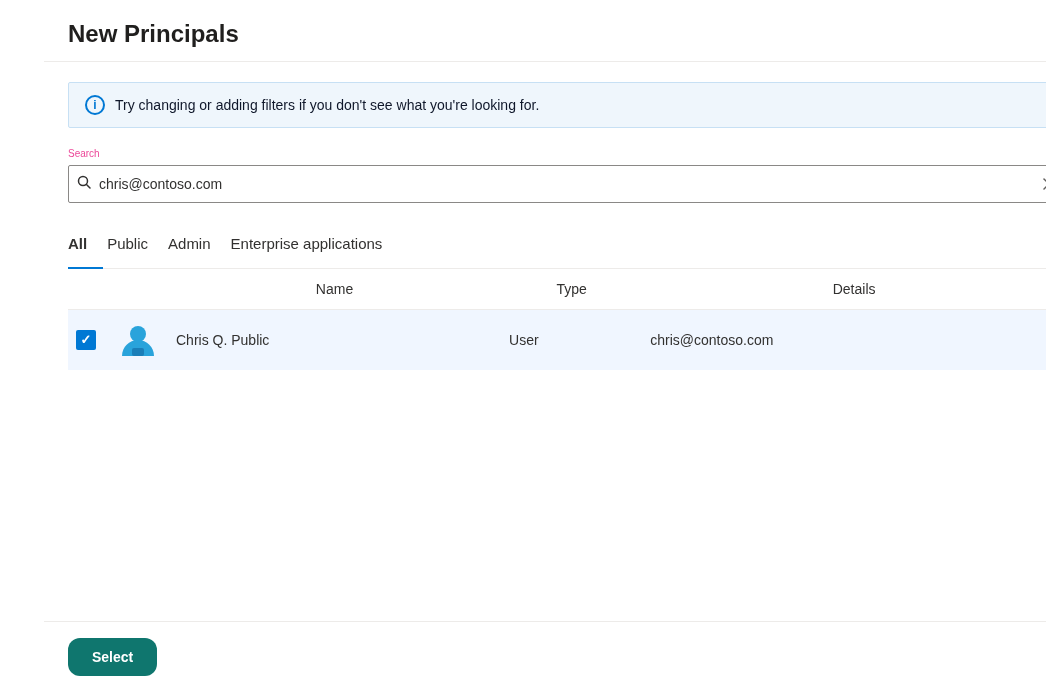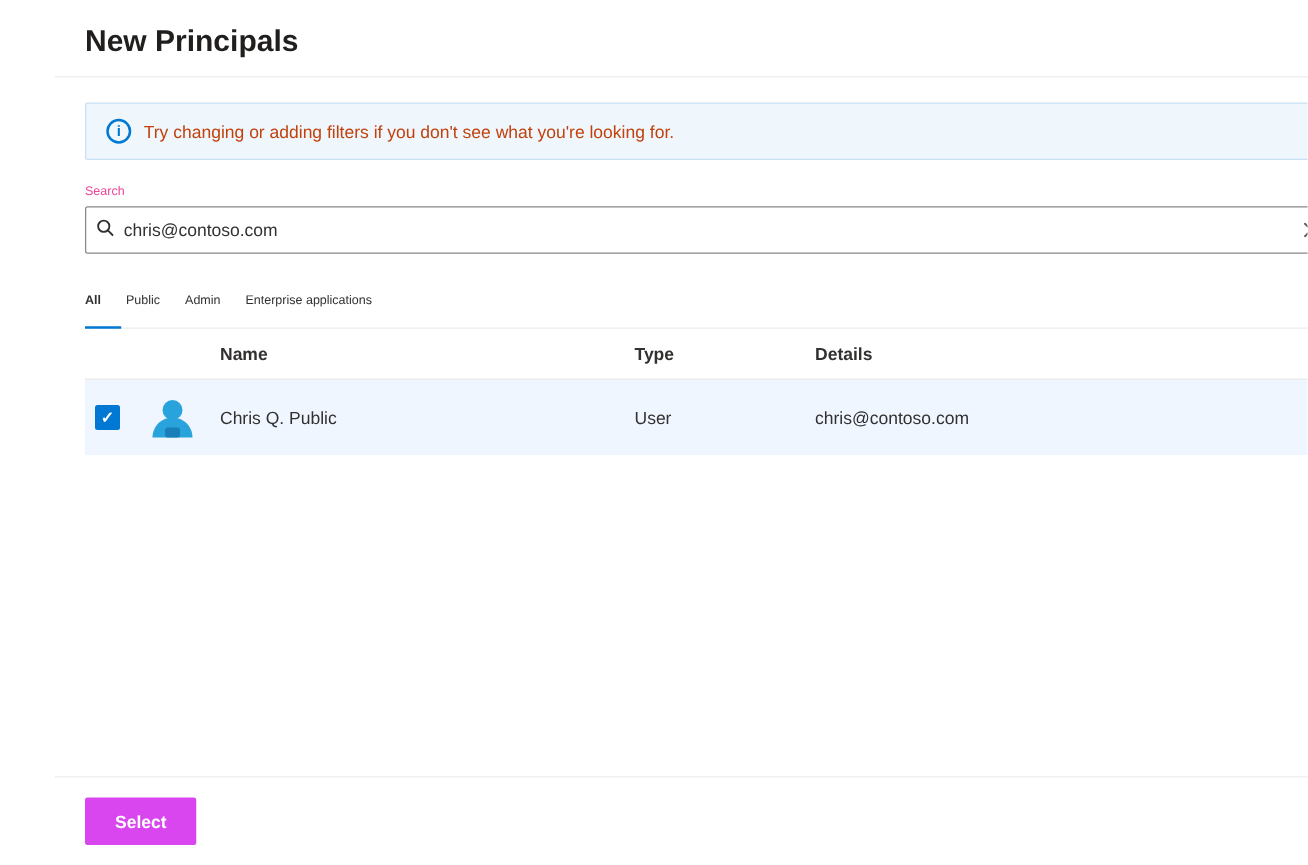--- a/index.html
+++ b/index.html
@@ -78,21 +78,21 @@
       border: 2px solid #0078d4;
       display: flex;
       align-items: center;
       justify-content: center;
       color: #0078d4;
       font-size: 12px;
       font-weight: 700;
     }
     .info-text {
       font-size: 14px;
-      color: #c2410c;
+      color: #0f172a;
     }
     .search-label {
       font-size: 10px;
       color: #ec4899;
       margin-bottom: 6px;
     }
     .search-wrapper {
       display: flex;
       align-items: center;
       border: 1px solid #8a8886;
@@ -126,21 +126,21 @@
       align-items: center;
     }
     .tabs {
       display: flex;
       gap: 0;
       border-bottom: 1px solid #edebe9;
       margin-bottom: 0;
     }
     .tab {
       padding: 8px 16px 16px 4px;
-      font-size: 10px;
+      font-size: 15px;
       color: #323130;
       cursor: pointer;
       border: none;
       background: none;
       position: relative;
       white-space: nowrap;
     }
     .tab:first-child { padding-left: 0; }
     .tab.active {
       font-weight: 600;
@@ -157,23 +157,23 @@
     }
     .table-area {
       flex: 1;
       overflow-y: auto;
     }
     .table {
       width: 100%;
       border-collapse: collapse;
     }
     .table th {
-      text-align: left;
-      font-size: 14px;
-      font-weight: 700;
+      text-align: center;
+      font-size: 14px;
+      font-weight: 400;
       color: #323130;
       padding: 12px 8px;
       border-bottom: 1px solid #edebe9;
     }
     .table th:first-child { width: 40px; }
     .table th:nth-child(2) { width: 60px; }
     .table td {
       padding: 8px 8px;
       font-size: 14px;
       color: #323130;
@@ -208,27 +208,27 @@
       width: 40px;
       height: 40px;
     }
     .footer {
       padding: 16px 24px;
       border-top: 1px solid #edebe9;
       display: flex;
       align-items: center;
     }
     .select-btn {
-      background: #d946ef;
+      background: #0f766e;
       color: #fff;
       border: none;
       padding: 8px 24px;
       font-size: 14px;
       font-weight: 600;
-      border-radius: 2px;
+      border-radius: 12px;
       cursor: pointer;
       height: 38px;
     }
   </style>
 </head>
 <body>
 
 <div class="dialog">
   <div class="header">
     <div class="header-title">New Principals</div>

